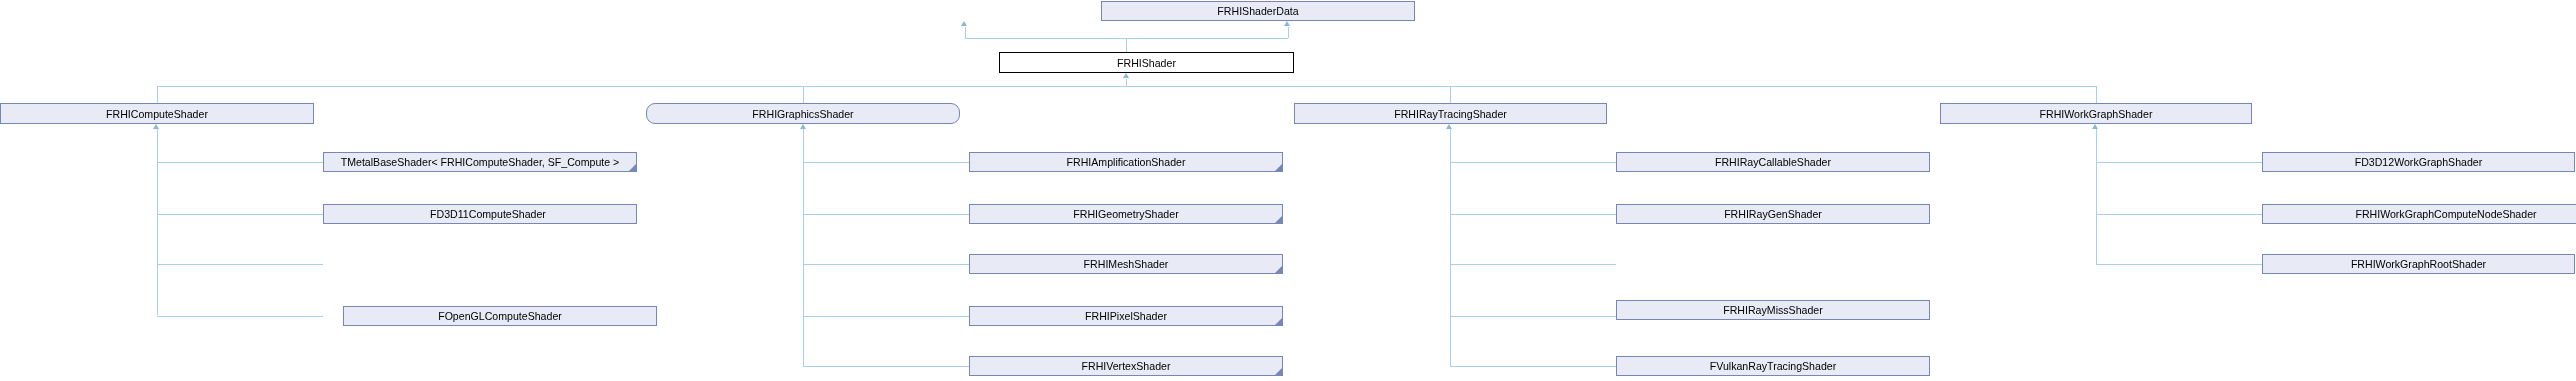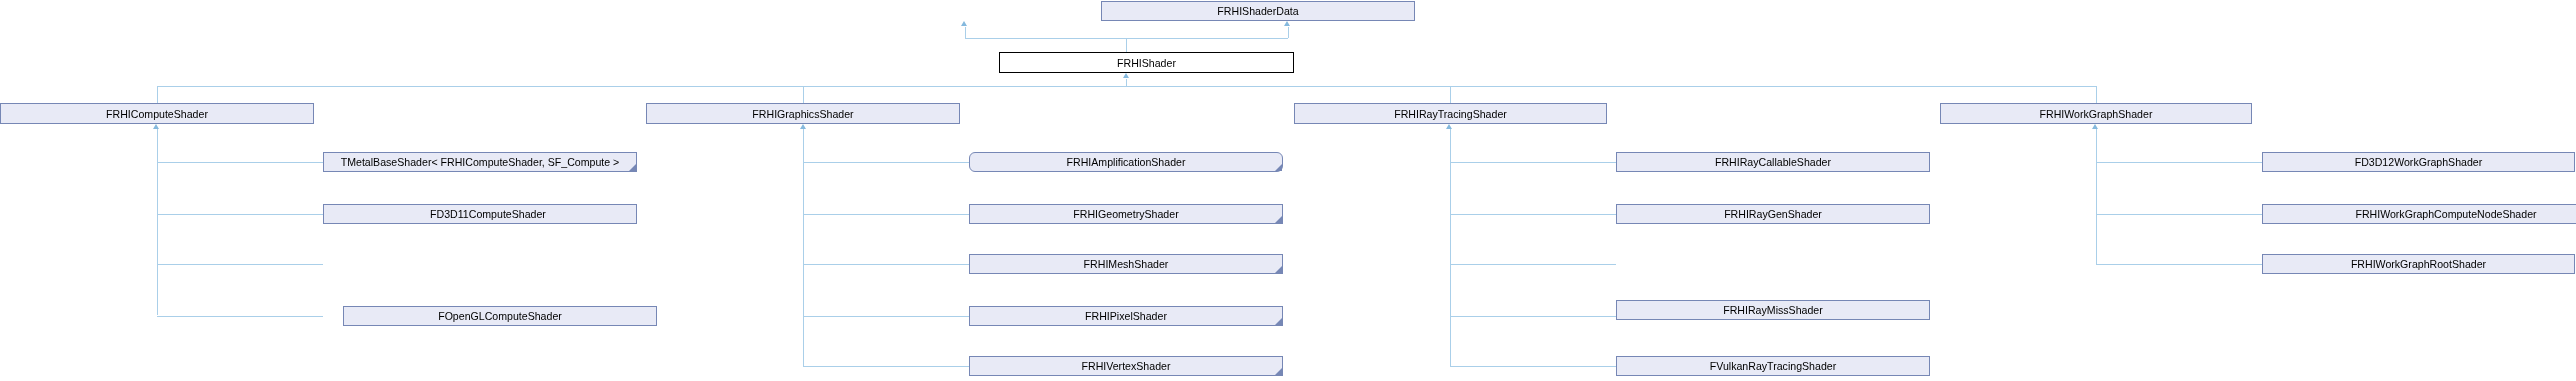--- a/index.html
+++ b/index.html
@@ -95,40 +95,40 @@
     <div class="arrow-up" style="left: 2092px; top: 124px; border-bottom-color: rgb(133, 185, 222);"></div>
     <div class="node" style="left: 1101px; top: 0.9px; width: 314px; height: 20px;">
       <span>FRHIShaderData</span>
     </div>
     <div class="node current" style="left: 970px; top: 52px; width: 295px; height: 21px; margin-left: 29px;">
       <span>FRHIShader</span>
     </div>
     <div class="node" style="left: 0px; top: 103px; width: 314px; height: 21px;">
       <span>FRHIComputeShader</span>
     </div>
-    <div class="node" style="left: 646px; top: 103px; width: 314px; height: 21px;">
+    <div class="node" style="left: 646px; top: 103px; width: 314px; height: 21px; border-radius: 9px;">
       <span>FRHIGraphicsShader</span>
     </div>
     <div class="node" style="left: 1294px; top: 103px; width: 313px; height: 21px;">
       <span>FRHIRayTracingShader</span>
     </div>
     <div class="node" style="left: 1940px; top: 103px; width: 312px; height: 21px;">
       <span>FRHIWorkGraphShader</span>
     </div>
     <div class="node" style="left: 323px; top: 152px; width: 314px; height: 20px;">
       <span>TMetalBaseShader&lt; FRHIComputeShader, SF_Compute &gt;</span>
       <div class="fold" style="border-bottom-color: rgb(118, 135, 181);"></div>
     </div>
     <div class="node" style="left: 323px; top: 204px; width: 314px; height: 20px; padding-left: 16px;">
       <span>FD3D11ComputeShader</span>
     </div>
     <div class="node" style="left: 323px; top: 306px; width: 314px; height: 20px; margin-left: 20px;">
       <span>FOpenGLComputeShader</span>
     </div>
-    <div class="node" style="left: 969px; top: 152px; width: 314px; height: 20px; border-radius: 6px;">
+    <div class="node" style="left: 969px; top: 152px; width: 314px; height: 20px;">
       <span>FRHIAmplificationShader</span>
       <div class="fold" style="border-bottom-color: rgb(118, 135, 181);"></div>
     </div>
     <div class="node" style="left: 969px; top: 204px; width: 314px; height: 20px;">
       <span>FRHIGeometryShader</span>
       <div class="fold" style="border-bottom-color: rgb(118, 135, 181);"></div>
     </div>
     <div class="node" style="left: 969px; top: 254px; width: 314px; height: 20px;">
       <span>FRHIMeshShader</span>
       <div class="fold" style="border-bottom-color: rgb(118, 135, 181);"></div>

